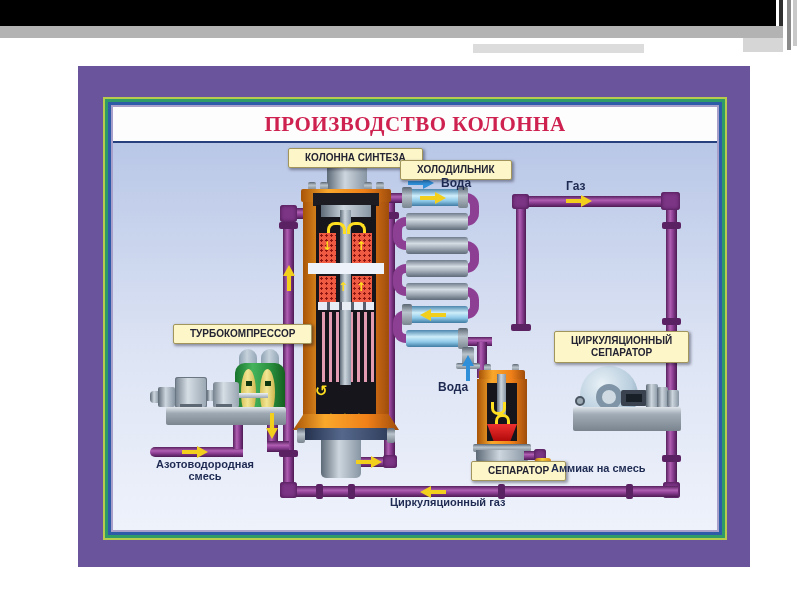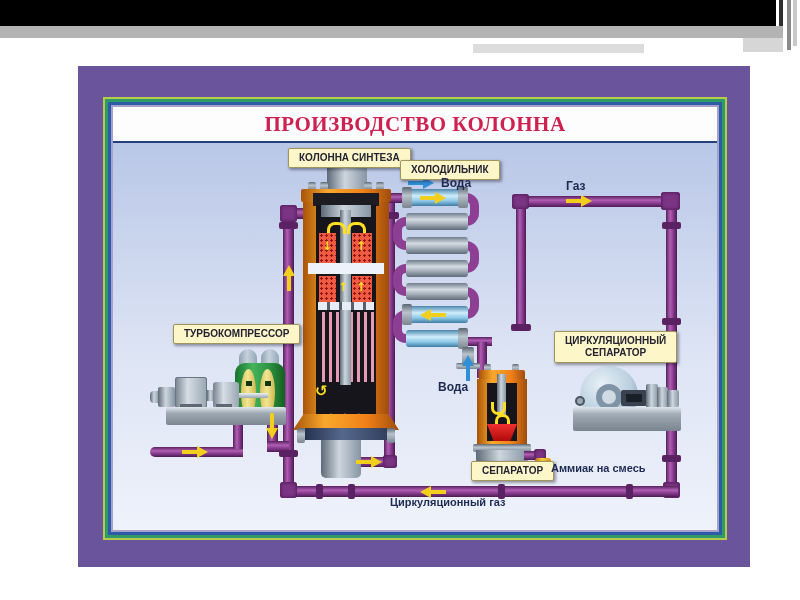--- a/index.html
+++ b/index.html
@@ -17,21 +17,21 @@
   .tube{background:linear-gradient(180deg,#6f7c8b,#d4dce3 38%,#a9b4bf 62%,#5f6b79);border-radius:3px;}
   .tubeb{background:linear-gradient(180deg,#4c87ad,#cfeefb 40%,#8ec9e8 70%,#3f7ba3);border-radius:3px;}
   .cap{background:linear-gradient(180deg,#5a6672,#b9c3cc 40%,#79858f);border-radius:2px;}
   
   .met{background:linear-gradient(90deg,#5d6a77,#cdd6de 45%,#8795a3);}
   
   .orng{background:linear-gradient(90deg,#a85408,#f9a82c 30%,#f08018 70%,#9e4d0c);}
   
   .catal{background-color:#ef5a42;background-image:radial-gradient(#8c1410 1px,rgba(0,0,0,0) 1.3px);background-size:5px 5px;}
   
-  .lab{background:#fcf6c8;border:1px solid #a2955c;border-radius:2px;padding:3px 10px;
+  .lab{background:#fcf6c8;border:1px solid #a2955c;border-radius:2px;padding:3px 16px;
        font:bold 10px/1.2 "Liberation Sans",sans-serif;color:#232333;white-space:nowrap;
        box-shadow:1.5px 1.5px 3px rgba(20,20,40,.4);}
   .txt{font:bold 11px/1.1 "Liberation Sans",sans-serif;color:#1e2a52;white-space:nowrap;}
   
   .arw{width:26px;height:12px;}
   .arw i{position:absolute;left:0;top:4px;width:16px;height:4px;background:currentColor;}
   .arw b{position:absolute;left:15px;top:0;width:0;height:0;border-left:11px solid currentColor;
          border-top:6px solid transparent;border-bottom:6px solid transparent;}
   .g{position:absolute;font:bold 12px "DejaVu Sans",sans-serif;color:#ffdf1f;line-height:1;}
   .arc{border:3px solid #ffdf1f;border-bottom:none;border-radius:8px 8px 0 0;}
@@ -258,16 +258,20 @@
   <div class="a lab" style="left:173px;top:324px;"><span>ТУРБОКОМПРЕССОР</span></div>
   <div class="a lab" style="left:554px;top:331px;text-align:center;">
     <div>ЦИРКУЛЯЦИОННЫЙ</div>
     <div>СЕПАРАТОР</div>
   </div>
   <div class="a lab" style="left:471px;top:461px;text-align:right;"><span>СЕПАРАТОР</span></div>
 
   <div class="a txt" style="left:441px;top:177px;font-size:12px;">Вода</div>
   <div class="a txt" style="left:438px;top:381px;font-size:12px;">Вода</div>
   <div class="a txt" style="left:566px;top:180px;font-size:12px;">Газ</div>
+  <div class="a txt" style="left:148px;top:458px;width:114px;text-align:center;line-height:12px;">
+    <div>Азотоводородная</div>
+    <div>смесь</div>
+  </div>
   <div class="a txt" style="left:551px;top:462px;">Аммиак на смесь</div>
   <div class="a txt" style="left:390px;top:496px;">Циркуляционный газ</div>
 
 </div>
 
 </body></html>

